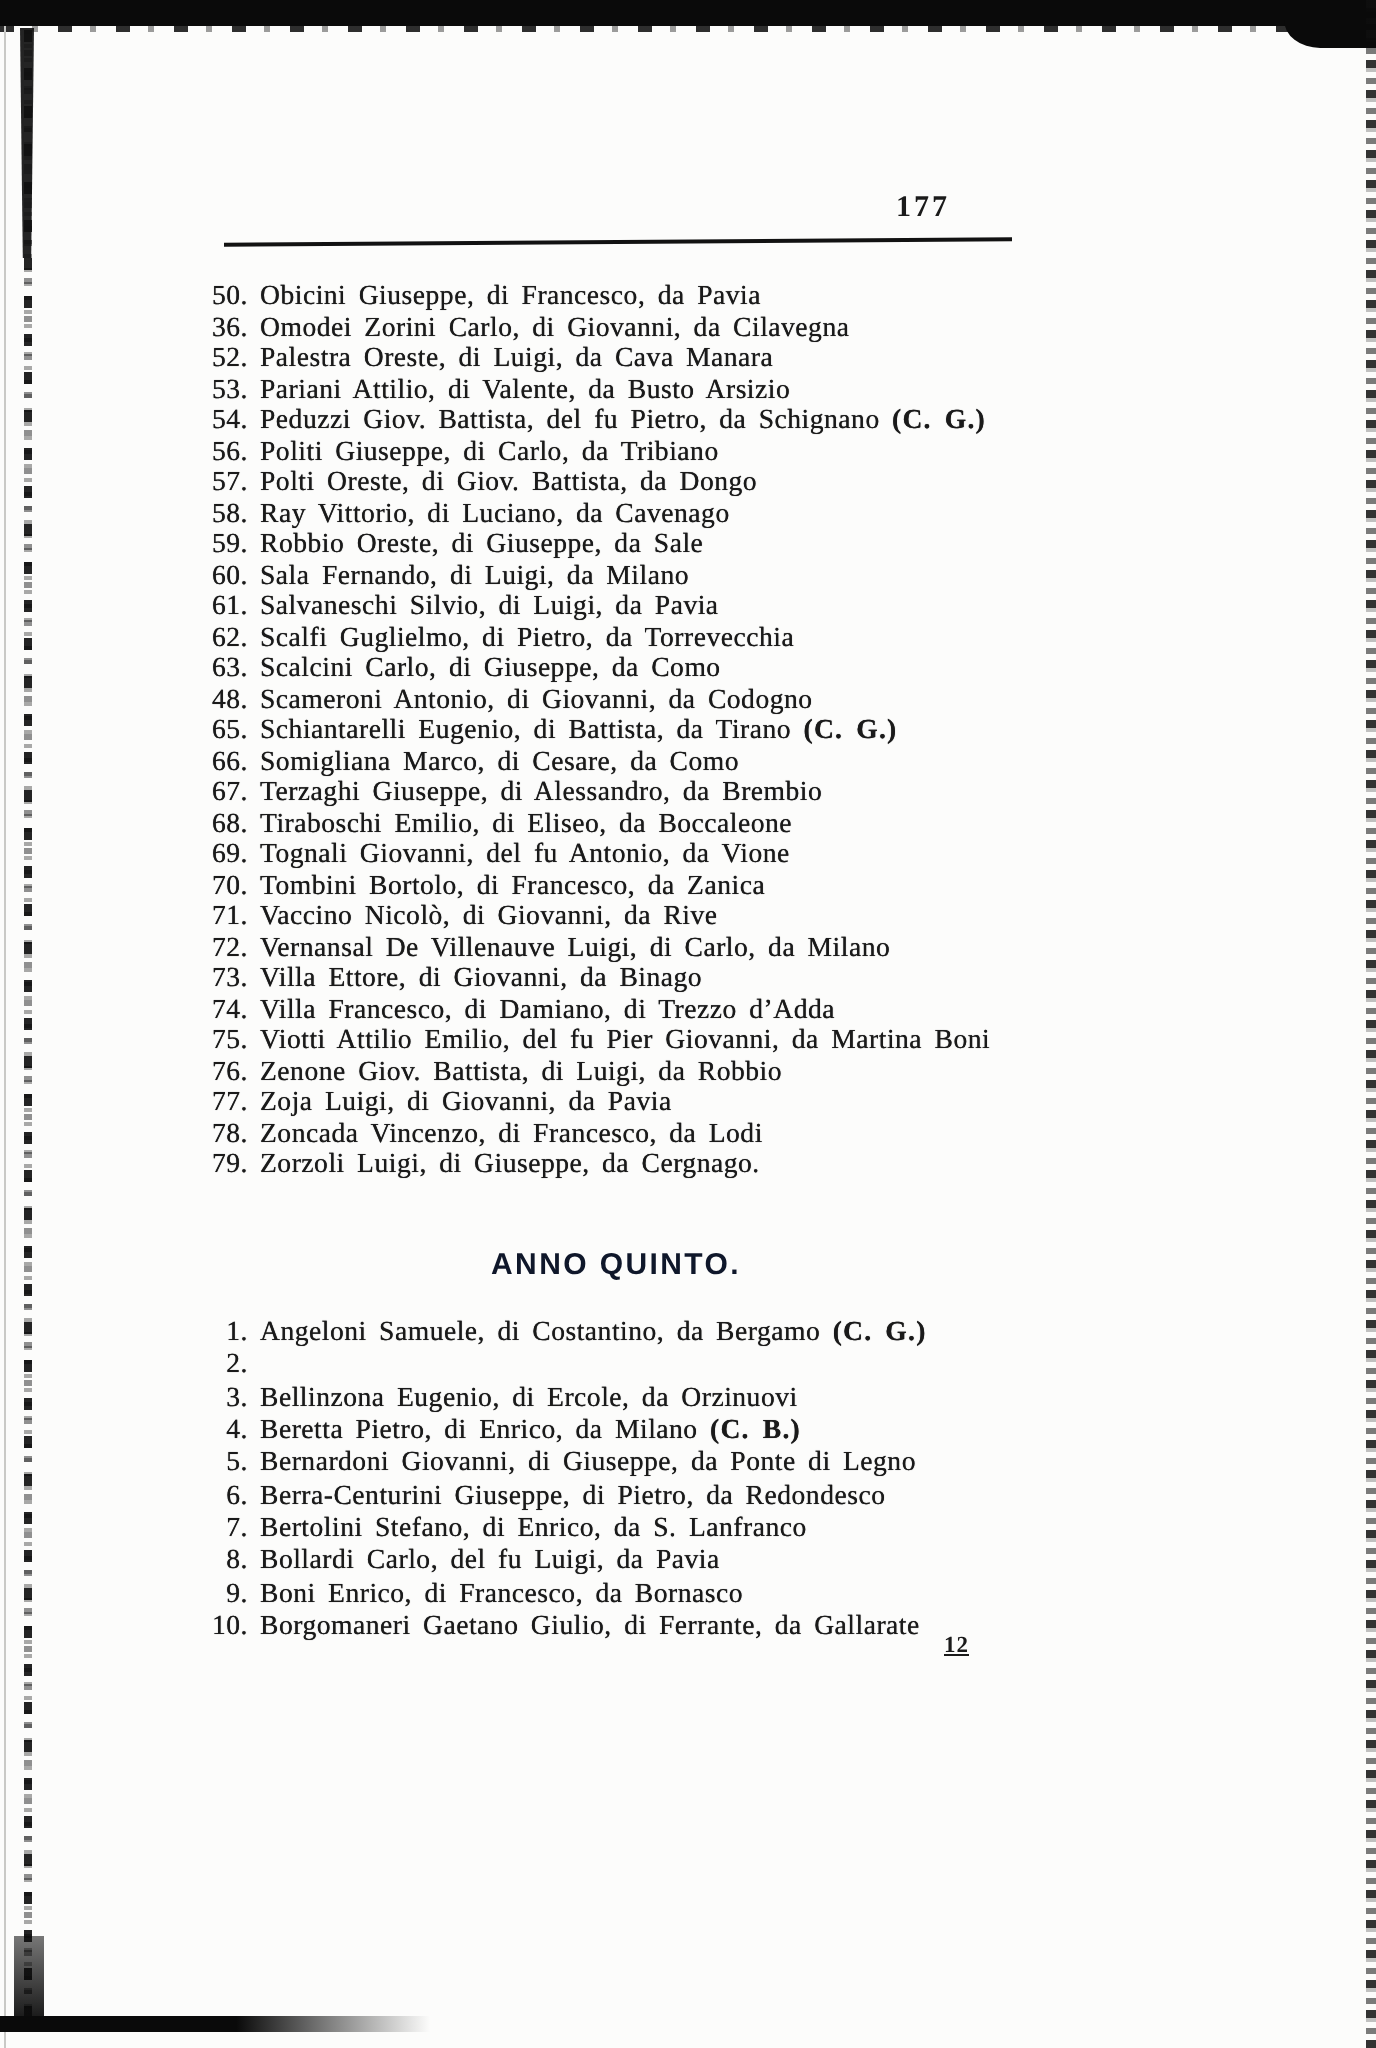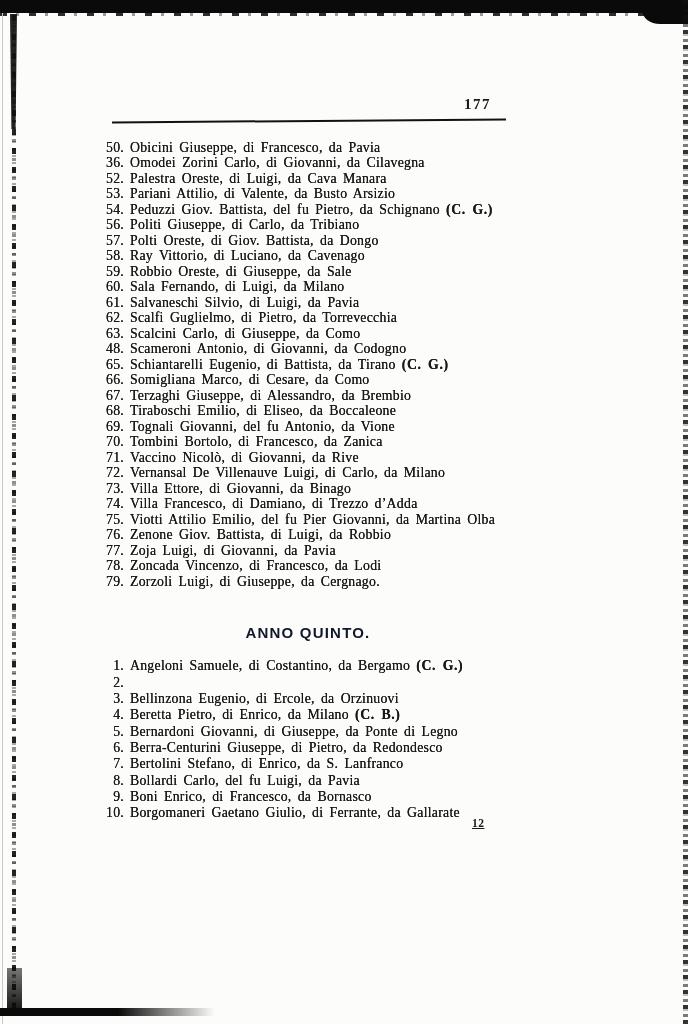--- a/index.html
+++ b/index.html
@@ -49,38 +49,38 @@
   .corner-mark-v{
     position:absolute;left:7px;top:968px;width:15px;height:48px;
     background:linear-gradient(to bottom, rgba(10,10,10,.55), #0a0a0a);
   }
   .corner-mark-h{
     position:absolute;left:0;top:1008px;width:215px;height:8px;
     background:linear-gradient(to right, #0a0a0a 55%, rgba(10,10,10,.55) 75%, transparent 100%);
   }
   
   .page-number{
-    position:absolute;left:464px;top:96px;
+    position:absolute;left:448px;top:96px;
     font-size:15px;font-weight:bold;letter-spacing:1.5px;
   }
   .header-rule{
     position:absolute;left:112px;top:120px;width:394px;height:2.4px;
     background:#121212;
     transform:rotate(-0.4deg);
   }
   .roster{
     position:absolute;left:94px;
     font-size:13.8px;
     letter-spacing:.25px;
     word-spacing:2.5px;
     text-shadow:0 0 .35px #1a1a1a;
   }
   .list-a{top:140px;}
   .list-b{top:658px;}
-  .entry{display:flex;align-items:flex-end;}
+  .entry{display:flex;align-items:flex-start;}
   .list-a .entry{height:15.5px;}
   .list-b .entry{height:16.35px;}
   .num{flex:none;width:30px;text-align:right;}
   .txt{margin-left:6px;white-space:nowrap;}
   .txt b{font-weight:bold;letter-spacing:.6px;}
   .section-heading{
     position:absolute;left:94px;top:624px;width:428px;
     text-align:center;
     font-family:"Liberation Sans", sans-serif;
     font-weight:bold;font-size:15px;letter-spacing:1.2px;
@@ -198,21 +198,21 @@
     <div class="entry">
       <span class="num">73.</span>
       <span class="txt">Villa Ettore, di Giovanni, da Binago</span>
     </div>
     <div class="entry">
       <span class="num">74.</span>
       <span class="txt">Villa Francesco, di Damiano, di Trezzo d’Adda</span>
     </div>
     <div class="entry">
       <span class="num">75.</span>
-      <span class="txt">Viotti Attilio Emilio, del fu Pier Giovanni, da Martina Olba</span>
+      <span class="txt">Viotti Attilio Emilio, del fu Pier Giovanni, da Martina Boni</span>
     </div>
     <div class="entry">
       <span class="num">76.</span>
       <span class="txt">Zenone Giov. Battista, di Luigi, da Robbio</span>
     </div>
     <div class="entry">
       <span class="num">77.</span>
       <span class="txt">Zoja Luigi, di Giovanni, da Pavia</span>
     </div>
     <div class="entry">

